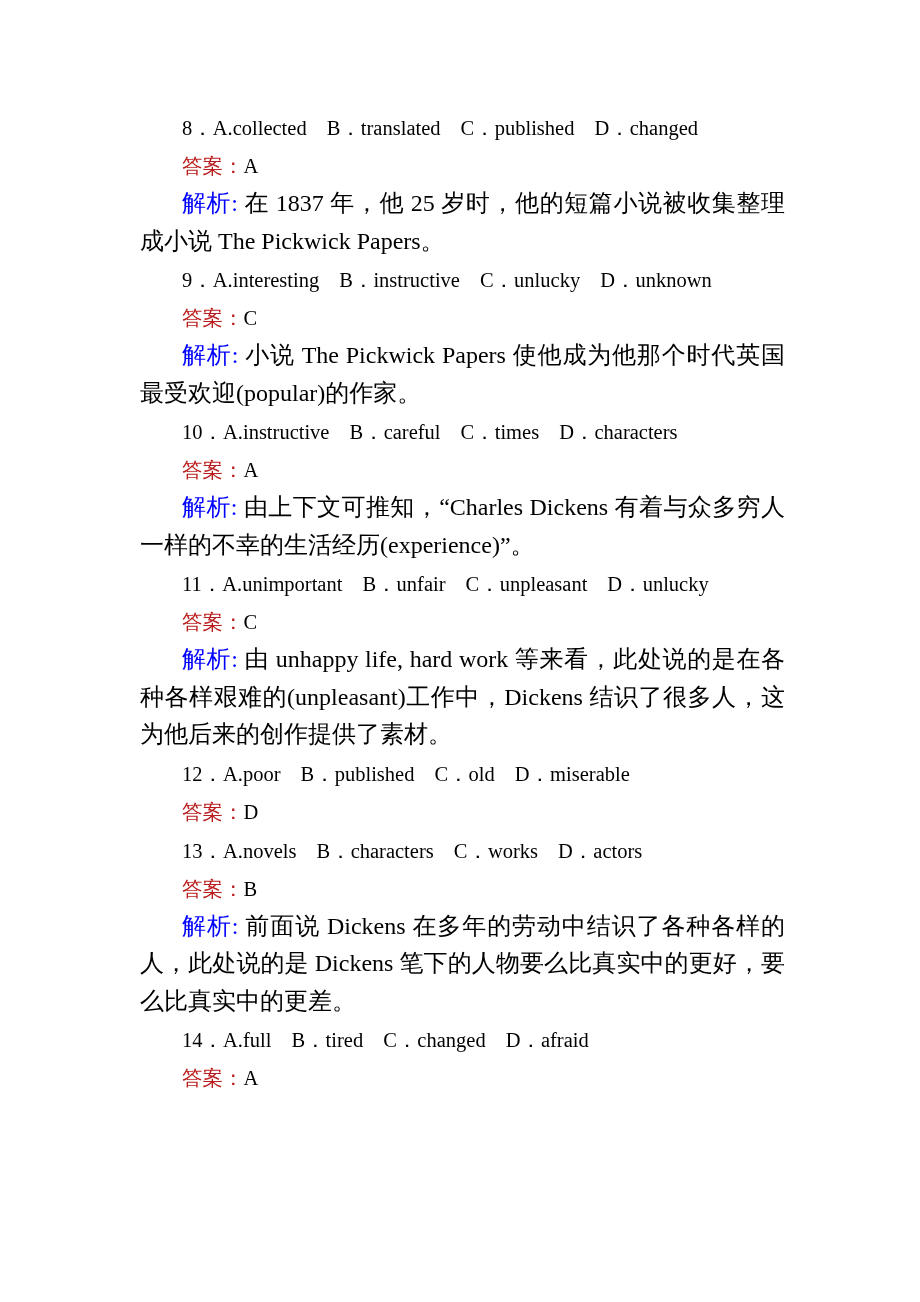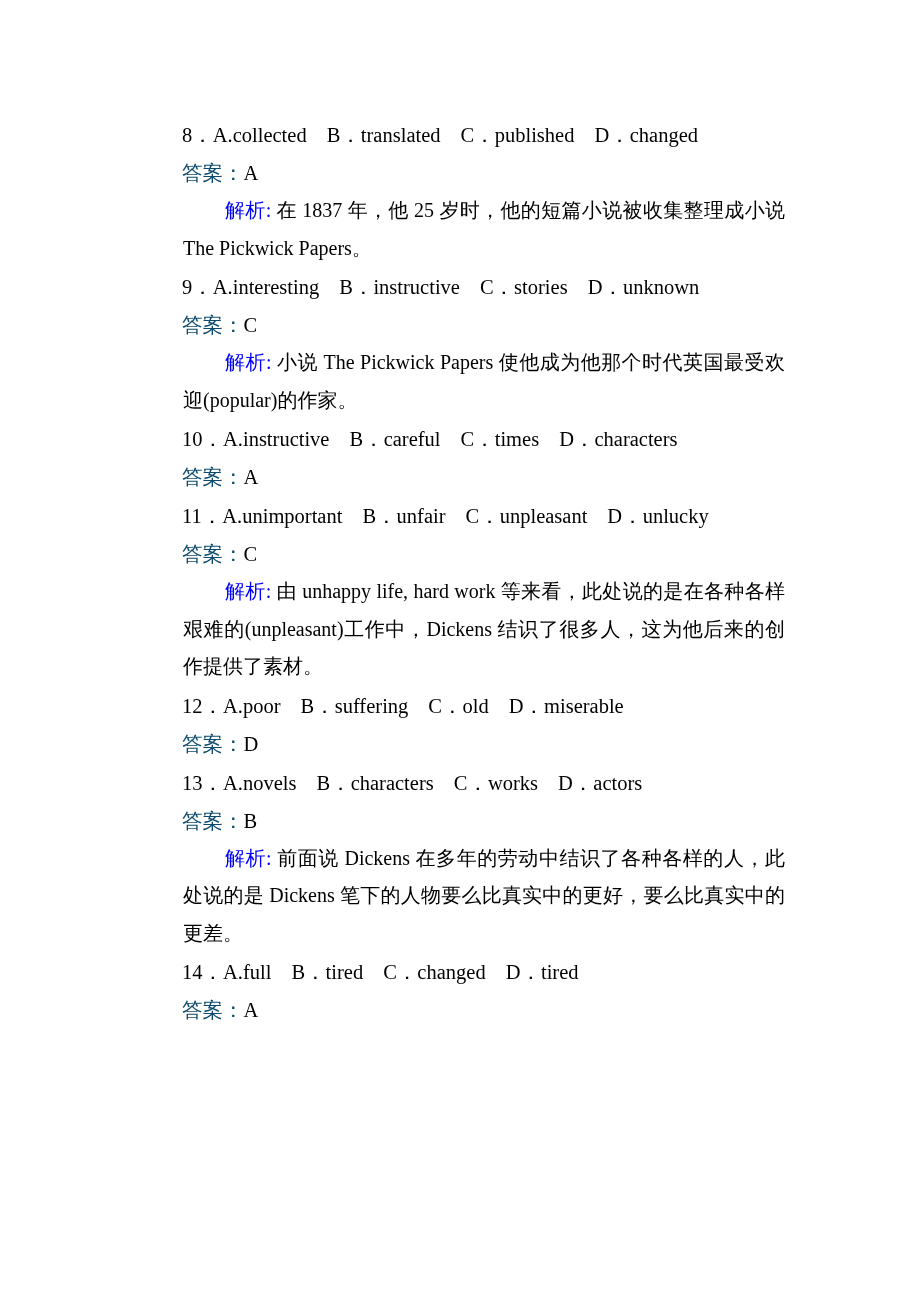--- a/index.html
+++ b/index.html
@@ -11,44 +11,43 @@
       width: 920px;
       height: 1302px;
       position: relative;
       overflow: hidden;
       font-family: "Liberation Serif", "DejaVu Serif", serif;
       color: #000000;
     }
     .page {
       position: absolute;
       left: 140px;
-      top: 115px;
+      top: 108px;
       width: 645px;
     }
     .line {
       font-size: 20.5px;
       line-height: 37px;
       white-space: nowrap;
     }
     .indent { padding-left: 42px; }
     .options {
       height: 40px;
       line-height: 40px;
     }
     .opt { margin-right: 20px; }
     .opt:last-child { margin-right: 0; }
-    .label-answer { color: #0c4a6e; }
+    .label-answer { color: #b91c1c; }
     .label-analysis { color: #0000ff; }
     .para {
-      font-size: 20px;
+      font-size: 24px;
       line-height: 37.5px;
       text-indent: 42px;
       text-align: justify;
       text-align-last: left;
-      margin-left: 43px;
     }
     .question { margin-bottom: 0; }
   </style>
 </head>
 <body>
 
 <div class="page">
 
   <div class="question">
     <div class="line indent options">
@@ -57,74 +56,77 @@
     <div class="line indent">
       <span class="label-answer">答案：</span><span>A</span>
     </div>
     <div class="para">
       <span class="label-analysis">解析: </span><span>在 1837 年，他 25 岁时，他的短篇小说被收集整理成小说 The Pickwick Papers。</span>
     </div>
   </div>
 
   <div class="question">
     <div class="line indent options">
-      <span>9．</span><span class="opt">A.interesting</span><span class="opt">B．instructive</span><span class="opt">C．stories</span><span class="opt">D．unknown</span>
+      <span>9．</span><span class="opt">A.interesting</span><span class="opt">B．instructive</span><span class="opt">C．unlucky</span><span class="opt">D．unknown</span>
     </div>
     <div class="line indent">
       <span class="label-answer">答案：</span><span>C</span>
     </div>
     <div class="para">
       <span class="label-analysis">解析: </span><span>小说 The Pickwick Papers 使他成为他那个时代英国最受欢迎(popular)的作家。</span>
     </div>
   </div>
 
   <div class="question">
     <div class="line indent options">
       <span>10．</span><span class="opt">A.instructive</span><span class="opt">B．careful</span><span class="opt">C．times</span><span class="opt">D．characters</span>
     </div>
     <div class="line indent">
       <span class="label-answer">答案：</span><span>A</span>
+    </div>
+    <div class="para">
+      <span class="label-analysis">解析: </span><span>由上下文可推知，“Charles Dickens 有着与众多穷人一样的不幸的生活经历(experience)”。</span>
     </div>
   </div>
 
   <div class="question">
     <div class="line indent options">
       <span>11．</span><span class="opt">A.unimportant</span><span class="opt">B．unfair</span><span class="opt">C．unpleasant</span><span class="opt">D．unlucky</span>
     </div>
     <div class="line indent">
       <span class="label-answer">答案：</span><span>C</span>
     </div>
     <div class="para">
       <span class="label-analysis">解析: </span><span>由 unhappy life, hard work 等来看，此处说的是在各种各样艰难的(unpleasant)工作中，Dickens 结识了很多人，这为他后来的创作提供了素材。</span>
     </div>
   </div>
 
   <div class="question">
     <div class="line indent options">
-      <span>12．</span><span class="opt">A.poor</span><span class="opt">B．suffering</span><span class="opt">C．old</span><span class="opt">D．miserable</span>
+      <span>12．</span><span class="opt">A.poor</span><span class="opt">B．published</span><span class="opt">C．old</span><span class="opt">D．miserable</span>
     </div>
     <div class="line indent">
       <span class="label-answer">答案：</span><span>D</span>
     </div>
   </div>
 
   <div class="question">
     <div class="line indent options">
       <span>13．</span><span class="opt">A.novels</span><span class="opt">B．characters</span><span class="opt">C．works</span><span class="opt">D．actors</span>
     </div>
     <div class="line indent">
       <span class="label-answer">答案：</span><span>B</span>
     </div>
     <div class="para">
       <span class="label-analysis">解析: </span><span>前面说 Dickens 在多年的劳动中结识了各种各样的人，此处说的是 Dickens 笔下的人物要么比真实中的更好，要么比真实中的更差。</span>
     </div>
   </div>
 
   <div class="question">
     <div class="line indent options">
-      <span>14．</span><span class="opt">A.full</span><span class="opt">B．tired</span><span class="opt">C．changed</span><span class="opt">D．tired</span>
+      <span>14．</span><span class="opt">A.full</span><span class="opt">B．tired</span><span class="opt">C．changed</span><span class="opt">D．afraid</span>
     </div>
     <div class="line indent">
       <span class="label-answer">答案：</span><span>A</span>
     </div>
   </div>
 
 </div>
 
 </body></html>

